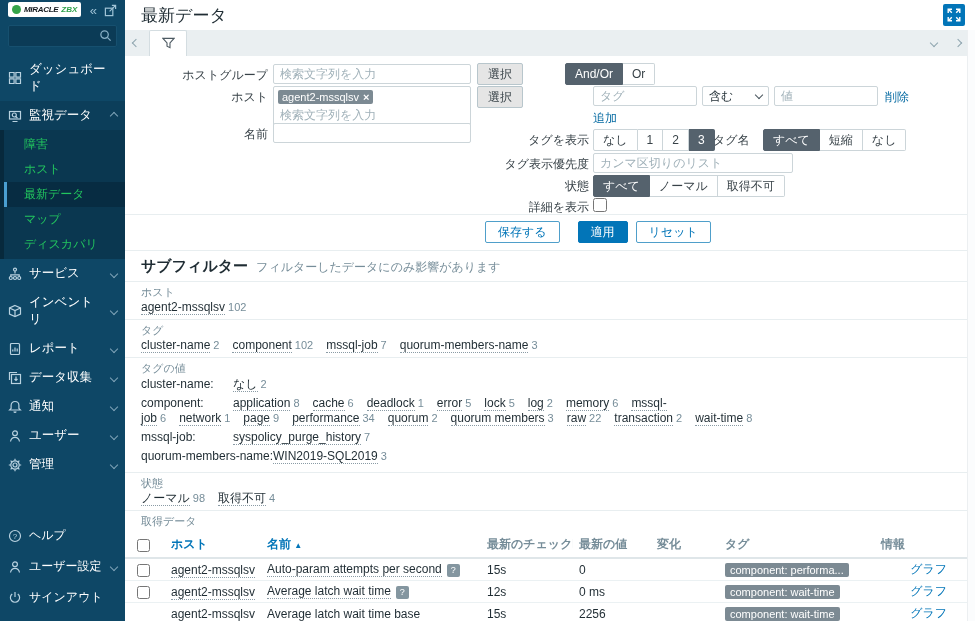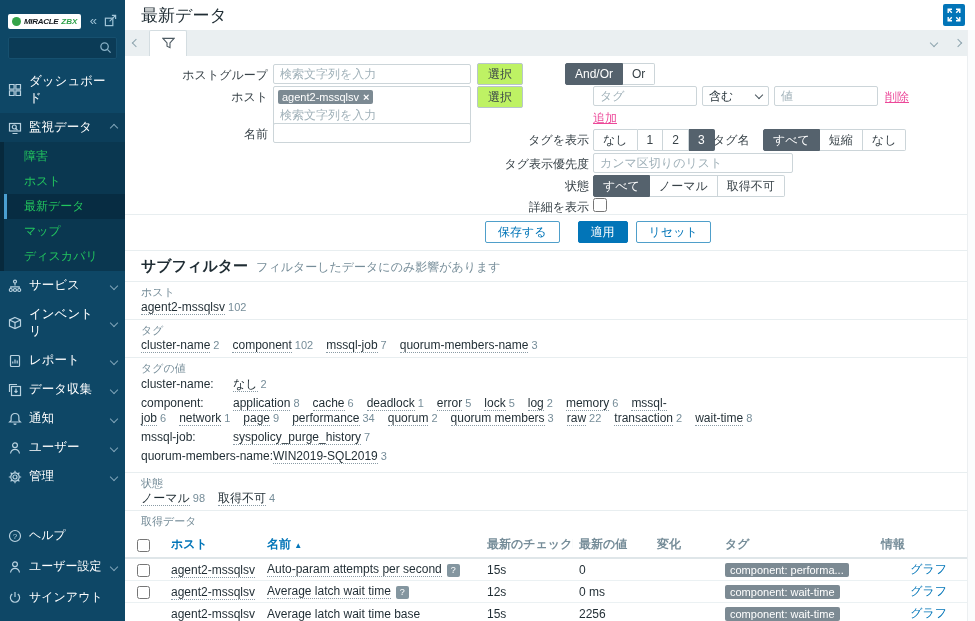--- a/index.html
+++ b/index.html
@@ -1,20 +1,20 @@
 <!DOCTYPE html>
 <html><head>
 <meta charset="utf-8">
 <style>
   html,body{margin:0;padding:0;background:#e0e4e7}
   .app{position:relative;width:975px;height:621px;overflow:hidden;background:#fff;
        font-family:"Liberation Sans","DejaVu Sans",sans-serif;font-size:12px;color:#1f2c33}
   
   .sidebar{position:absolute;left:0;top:0;bottom:0;width:125px;background:#0e4766;display:flex;flex-direction:column;box-sizing:border-box}
-  .logo-row{display:flex;align-items:flex-start;padding:14px 8px 4px;gap:0}
+  .logo-row{display:flex;align-items:flex-end;padding:2px 8px 4px;gap:0}
   .logo-box{background:#fff;border-radius:2px;padding:3px 4px;display:flex;align-items:center;gap:3px}
   .logo-mark{width:9px;height:9px;border-radius:50%;background:#35a449;flex:none}
   .logo-brand{font-size:8px;font-weight:bold;font-style:italic;color:#13181d;letter-spacing:-.3px}
   .logo-zbx{font-size:8px;font-weight:bold;font-style:italic;color:#2fa14b}
   .logo-actions{margin-left:auto;display:flex;gap:7px;align-items:center;color:#9fc3d6}
   .dbl-chev{font-size:13px;line-height:10px;cursor:pointer}
   .search-wrap{margin:4px 8px 8px;position:relative}
   .search-input{width:100%;box-sizing:border-box;height:22px;background:#0b3b56;border:1px solid #followed;border:1px solid #16506f;border-radius:2px;color:#fff;padding:0 22px 0 6px;font-size:12px}
   .search-icon{position:absolute;right:5px;top:4px}
   .menu{display:flex;flex-direction:column}
@@ -41,33 +41,33 @@
   .kiosk{margin-left:auto;width:22px;height:22px;background:#0275b8;border:none;border-radius:2px;display:flex;align-items:center;justify-content:center;cursor:pointer;padding:0}
   .tabstrip{height:26px;background:#eaeff1;display:flex;align-items:flex-end;padding:0 14px 0 8px}
   .tabchev{align-self:center;margin-right:4px}
   .tab{width:36px;height:25px;background:#fff;border:1px solid #d4dde1;border-bottom:none;border-radius:2px 2px 0 0;margin-left:6px;display:flex;align-items:center;justify-content:center;cursor:pointer}
   .tab-right{margin-left:auto;align-self:center;display:flex;gap:18px;align-items:center}
   
   .filter-body{position:relative;height:158px;background:#fff}
   .flabel{position:absolute;text-align:right;color:#384248}
   .finput{position:absolute;height:20px;border:1px solid #ccd5d9;border-radius:2px;padding:0 6px;font-size:12px;box-sizing:border-box;color:#1f2c33;font-family:inherit}
   input::placeholder{color:#9fb0b8}
-  .btn-plain{position:absolute;height:22px;padding:0 10px;background:#bef264;border:1px solid #b8c6cc;border-radius:2px;font-size:12px;color:#384248;cursor:pointer;font-family:Liberation Mono, monospace}
+  .btn-plain{position:absolute;height:22px;padding:0 10px;background:#e5e5e5;border:1px solid #b8c6cc;border-radius:2px;font-size:12px;color:#384248;cursor:pointer;font-family:Liberation Mono, monospace}
   .multiselect{position:absolute;border:1px solid #ccd5d9;border-radius:2px;background:#fff;padding:3px 4px;box-sizing:border-box;cursor:text}
   .chip{display:inline-flex;align-items:center;gap:4px;background:#7c8a93;color:#fff;font-size:11px;padding:1px 4px;border-radius:2px}
   .chip-x{font-weight:bold;cursor:pointer}
   .ms-ph{color:#9fb0b8;padding:3px 2px 0}
   .seg{position:absolute;display:inline-flex}
   .seg-opt{height:20px;line-height:20px;padding:0 9px;border:1px solid #ccd5d9;border-left:none;background:#fff;color:#384248;cursor:pointer}
   .seg-opt:first-child{border-left:1px solid #ccd5d9;border-radius:2px 0 0 2px}
   .seg-opt:last-child{border-radius:0 2px 2px 0}
   .seg-opt.sel{background:#55626d;border-color:#55626d;color:#fff}
   .fselect{position:absolute;height:20px;border:1px solid #ccd5d9;border-radius:2px;background:#fff;display:flex;align-items:center;justify-content:space-between;padding:0 6px;box-sizing:border-box;cursor:pointer}
   .fselect .chev{border-color:#4a565e;margin-top:-2px}
-  .flink{position:absolute;color:#ec4899;text-decoration:underline;cursor:pointer}
+  .flink{position:absolute;color:#0369a1;cursor:pointer}
   .fcheck{position:absolute;width:14px;height:14px;margin:0}
   .filter-actions{display:flex;gap:8px;border-top:1px solid #e8eef0;padding:6px 0 7px 360px;background:#fff}
   .btn-primary{height:22px;padding:0 12px;background:#0275b8;color:#fff;border:1px solid #0275b8;border-radius:2px;font-size:12px;cursor:pointer;font-family:inherit}
   .btn-outline{height:22px;padding:0 12px;background:#fff;color:#0275b8;border:1px solid #4f9fca;border-radius:2px;font-size:12px;cursor:pointer;font-family:inherit}
   .btn-primary.gap{margin-left:10px}
   
   .sf-head{border-top:1px solid #e8eef0;padding:6px 16px 5px;display:flex;gap:8px;align-items:baseline}
   .sf-title{font-weight:bold;font-size:15px}
   .sf-note{color:#768d99}
   .sf-section{border-top:1px solid #e8eef0;padding:3px 16px 4px}

